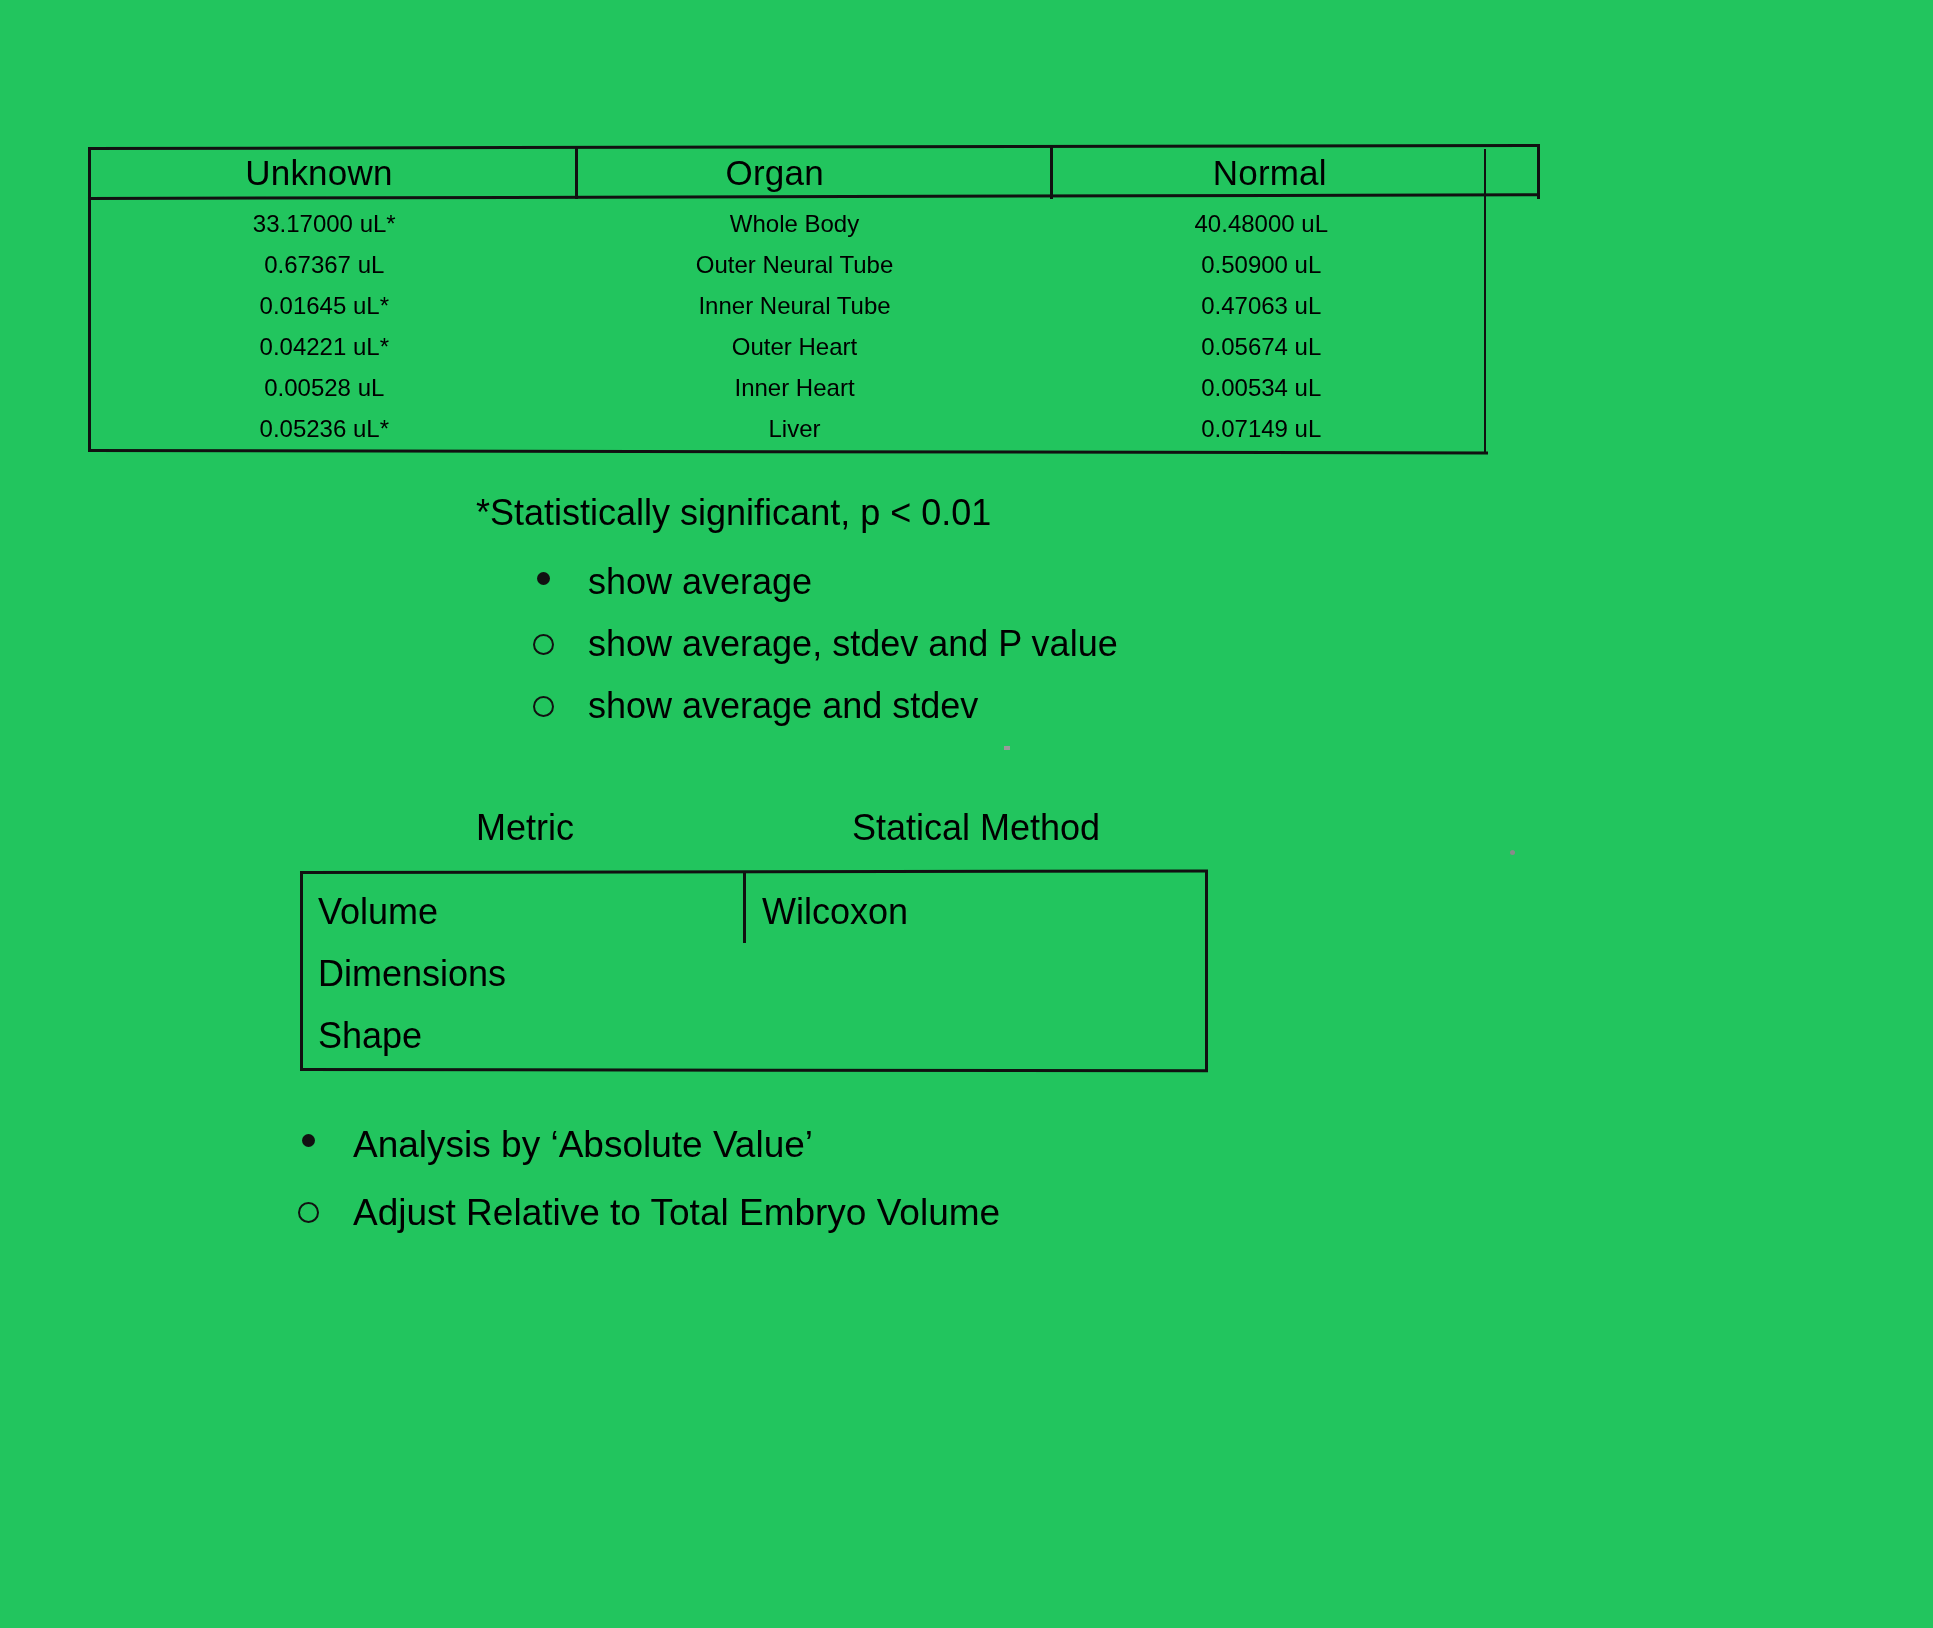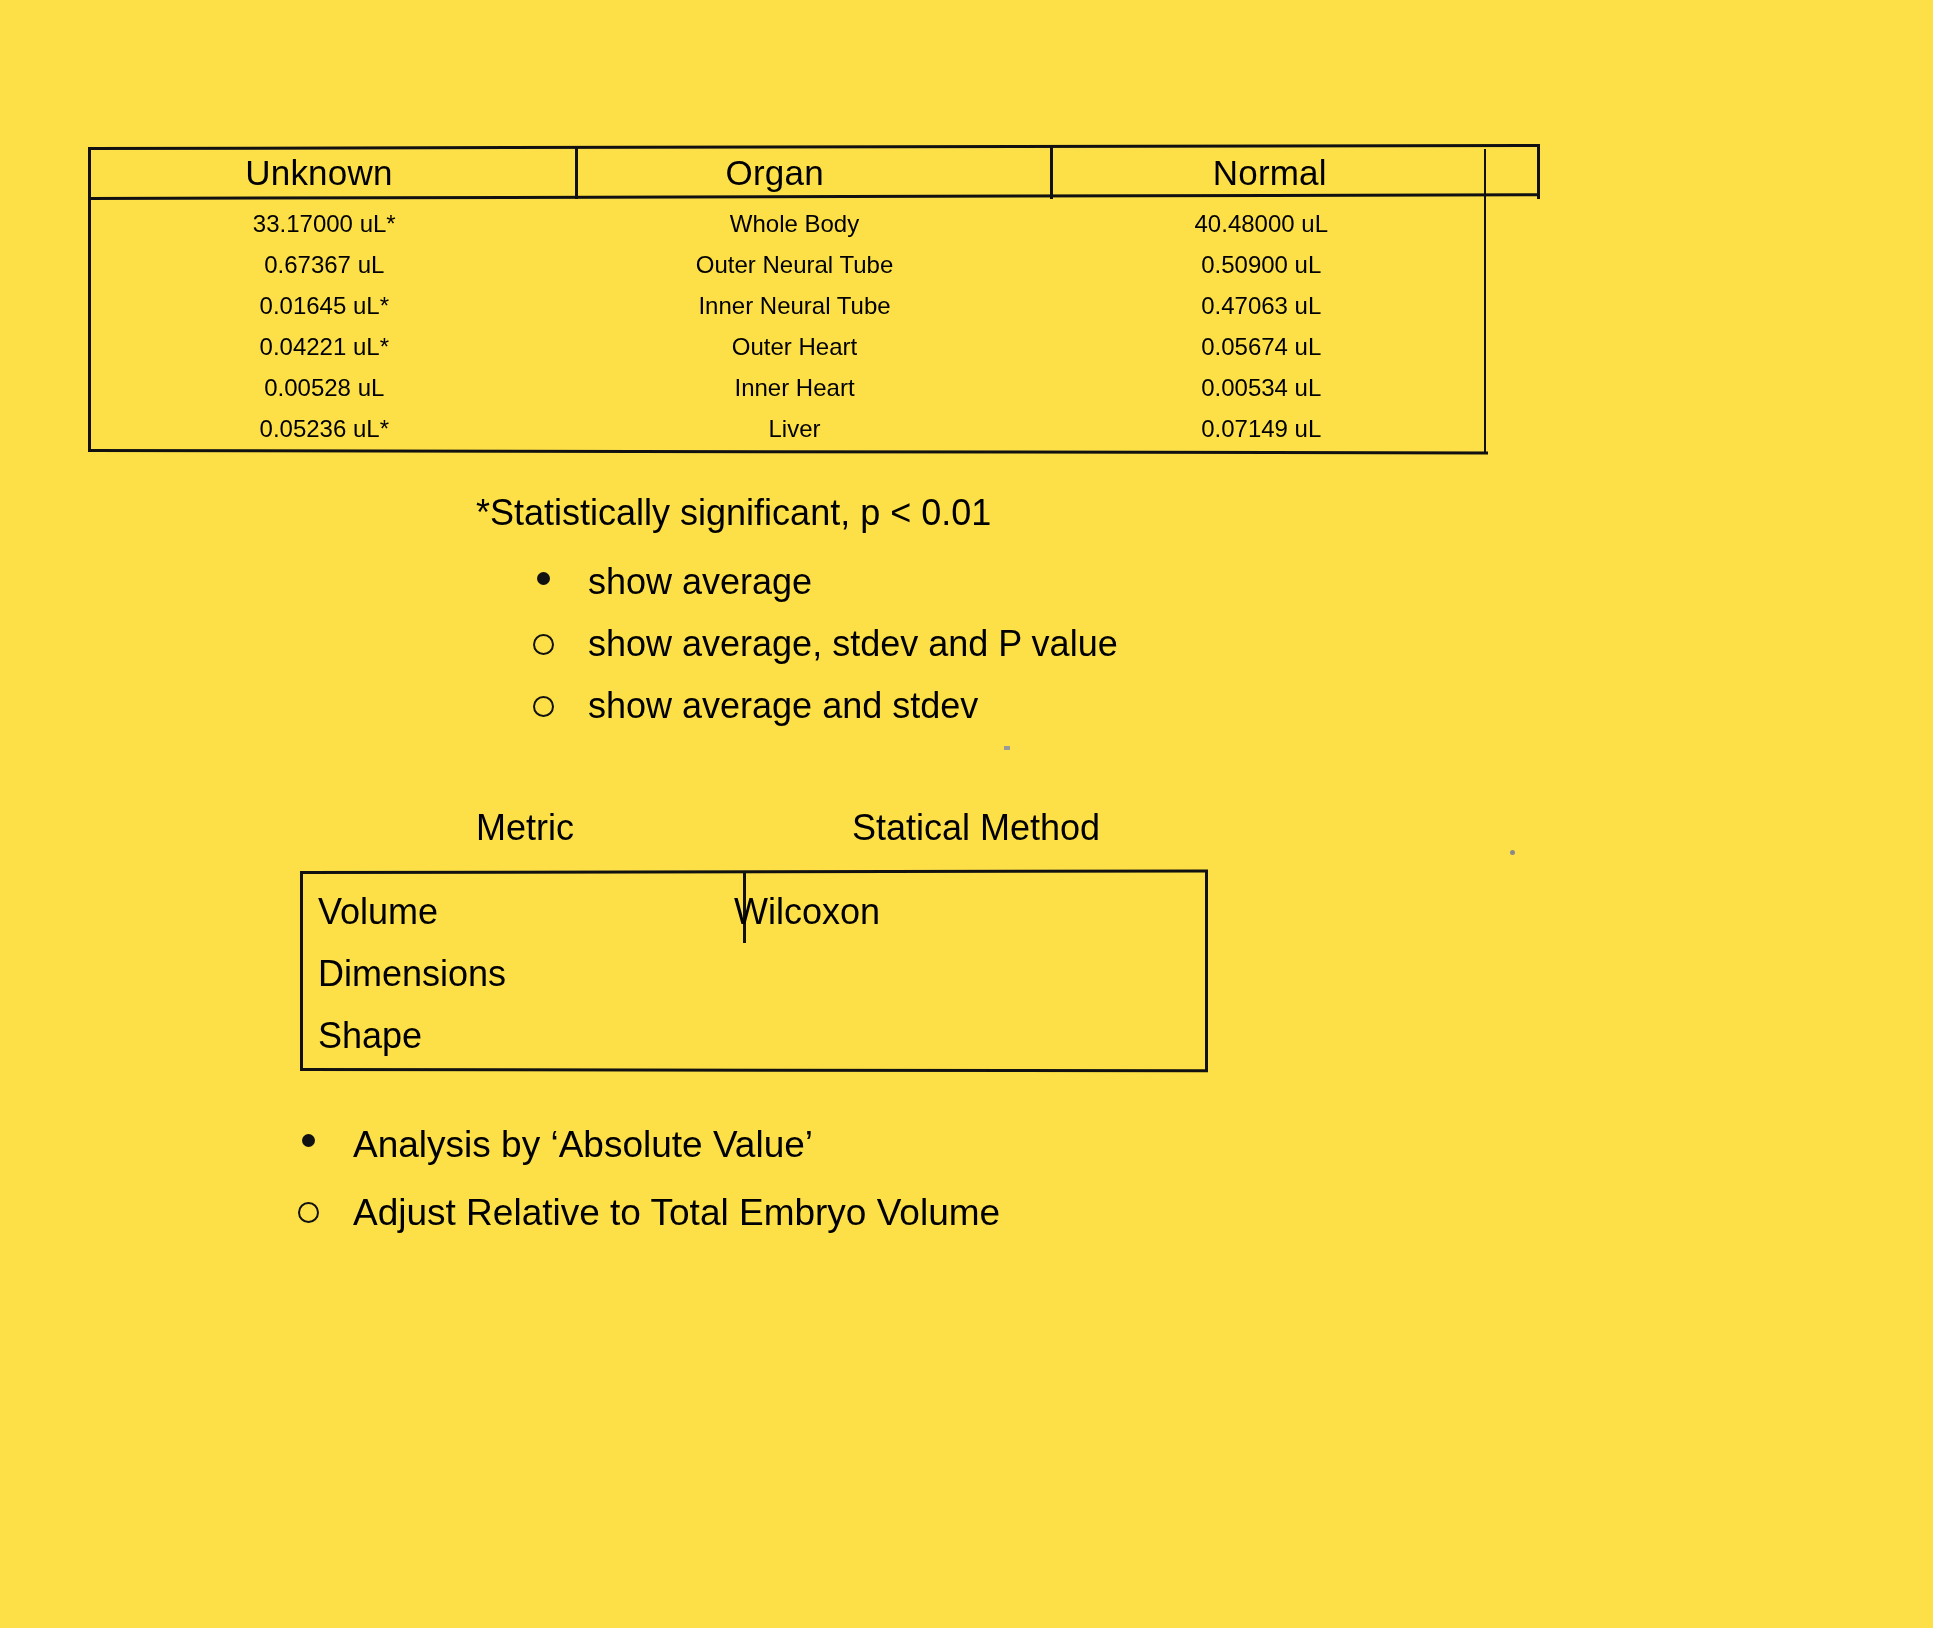--- a/index.html
+++ b/index.html
@@ -15,21 +15,21 @@
     overflow: hidden;
     font-family: "Liberation Sans", "DejaVu Sans", sans-serif;
     color: #000000;
     -webkit-font-smoothing: none;
   }
 
   
   #page {
     position: absolute;
     inset: 0;
-    background: #fde047;
+    background: #22c55e;
   }
 
   
   #results-table {
     position: absolute;
     left: 88px;
     top: 147px;
     width: 1452px;
     height: 305px;
   }
@@ -219,21 +219,21 @@
   }
   #metric-table .mt-col-div {
     position: absolute; left: 443px; top: 2px;
     width: 3px; height: 70px; background: #111;
   }
   #metric-table .mt-left {
     position: absolute; left: 18px; top: 10px;
     width: 420px;
   }
   #metric-table .mt-right {
-    position: absolute; left: 434px; top: 10px;
+    position: absolute; left: 462px; top: 10px;
     width: 430px;
   }
   #metric-table .mt-item {
     font-size: 36px;
     line-height: 1;
     height: 62px;
     display: flex;
     align-items: center;
     white-space: nowrap;
   }

